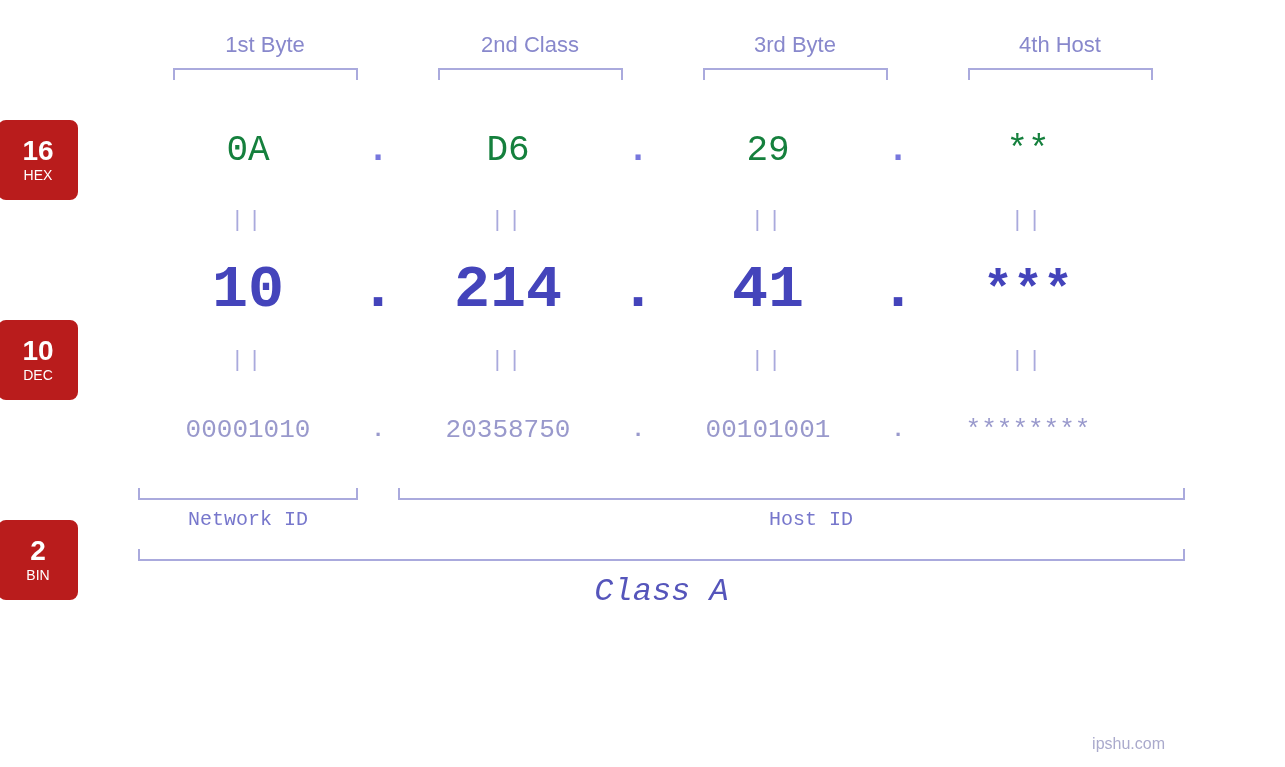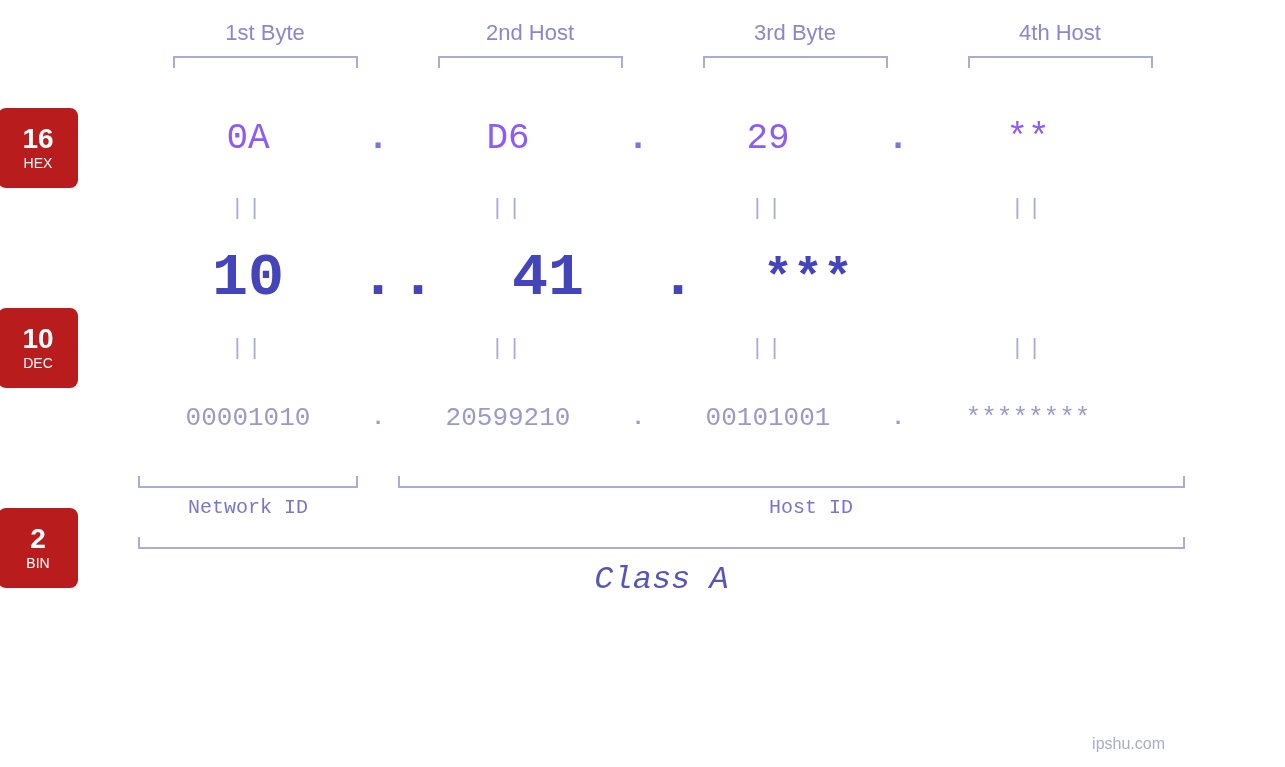--- a/index.html
+++ b/index.html
@@ -17,21 +17,21 @@
       position: relative;
     }
 
     .main-container {
       width: 1185px;
       height: 767px;
       position: relative;
       display: flex;
       flex-direction: column;
       align-items: center;
-      padding-top: 20px;
+      padding-top: 32px;
     }
 
     
     .byte-headers {
       display: flex;
       width: 1060px;
       margin-left: 140px;
       justify-content: space-around;
       margin-bottom: 10px;
     }
@@ -108,21 +108,21 @@
     }
 
     .cell.large {
       font-size: 60px;
       font-weight: bold;
       color: #4444bb;
     }
 
     .cell.medium {
       font-size: 36px;
-      color: #8b5cf6;
+      color: #15803d;
     }
 
     .cell.small {
       font-size: 26px;
       color: #9999cc;
     }
 
     .dot {
       font-size: 60px;
       color: #7777cc;
@@ -180,21 +180,21 @@
       color: #9999cc;
     }
   </style>
 </head>
 <body>
 
 <div class="main-container">
 
   <div class="byte-headers">
     <div class="byte-header">1st Byte</div>
-    <div class="byte-header">2nd Host</div>
+    <div class="byte-header">2nd Class</div>
     <div class="byte-header">3rd Byte</div>
     <div class="byte-header">4th Host</div>
   </div>
 
   <div class="bracket-row">
     <div class="bracket"></div>
     <div class="bracket"></div>
     <div class="bracket"></div>
     <div class="bracket"></div>
   </div>
@@ -242,40 +242,41 @@
         <div class="equals-cell">||</div>
         <div class="equals-dot-space"></div>
         <div class="equals-cell">||</div>
         <div class="equals-dot-space"></div>
         <div class="equals-cell">||</div>
       </div>
 
       <div class="value-row">
         <div class="cell large">10</div>
         <div class="dot large">.</div>
+        <div class="cell large">214</div>
         <div class="dot large">.</div>
         <div class="cell large">41</div>
         <div class="dot large">.</div>
         <div class="cell large star-cell" style="font-size:50px;">***</div>
       </div>
 
       <div class="equals-row">
         <div class="equals-cell">||</div>
         <div class="equals-dot-space"></div>
         <div class="equals-cell">||</div>
         <div class="equals-dot-space"></div>
         <div class="equals-cell">||</div>
         <div class="equals-dot-space"></div>
         <div class="equals-cell">||</div>
       </div>
 
       <div class="value-row">
         <div class="cell small">00001010</div>
         <div class="dot small">.</div>
-        <div class="cell small">20599210</div>
+        <div class="cell small">20358750</div>
         <div class="dot small">.</div>
         <div class="cell small">00101001</div>
         <div class="dot small">.</div>
         <div class="cell small star-cell">********</div>
       </div>
 
       <div style="margin-top:8px; position:relative; width:100%;">
 
         <div style="display:flex; width:100%; margin-right:50px;">
           <div style="width:220px; height:12px; border-bottom:2px solid #aaaadd; border-left:2px solid #aaaadd; border-right:2px solid #aaaadd;"></div>

